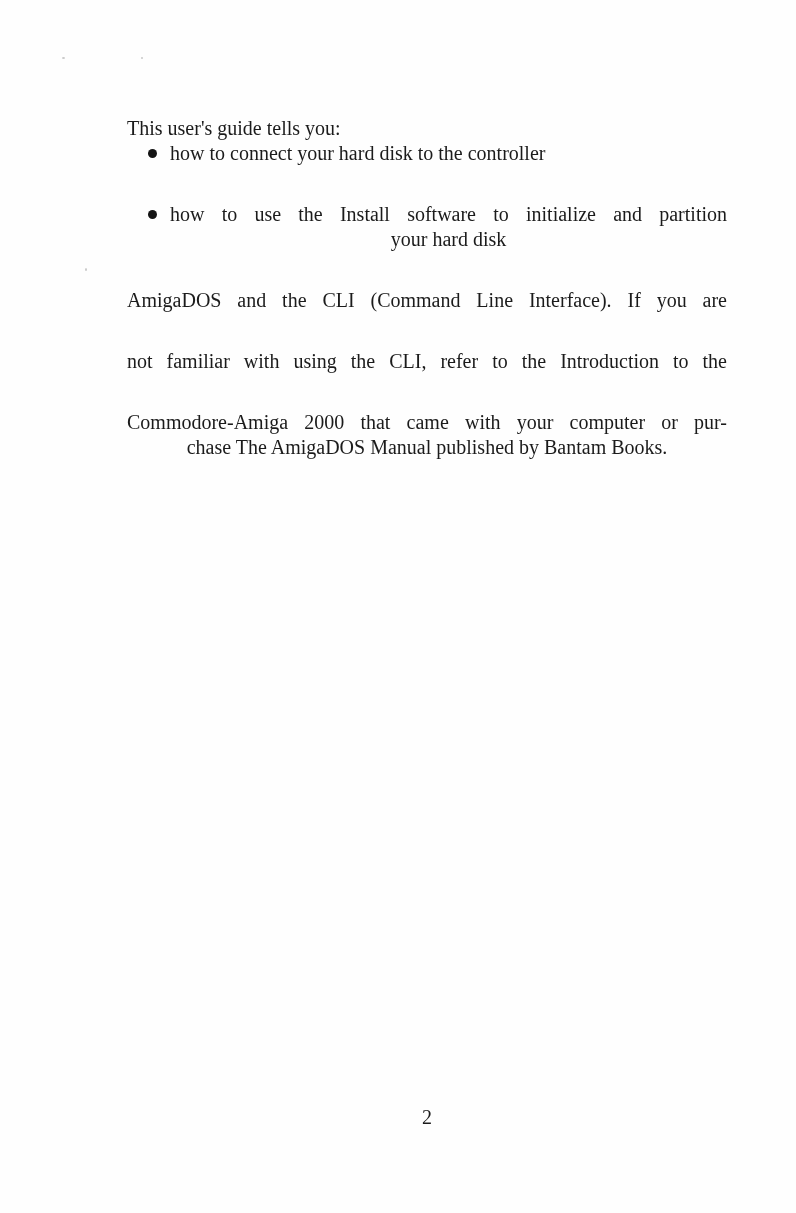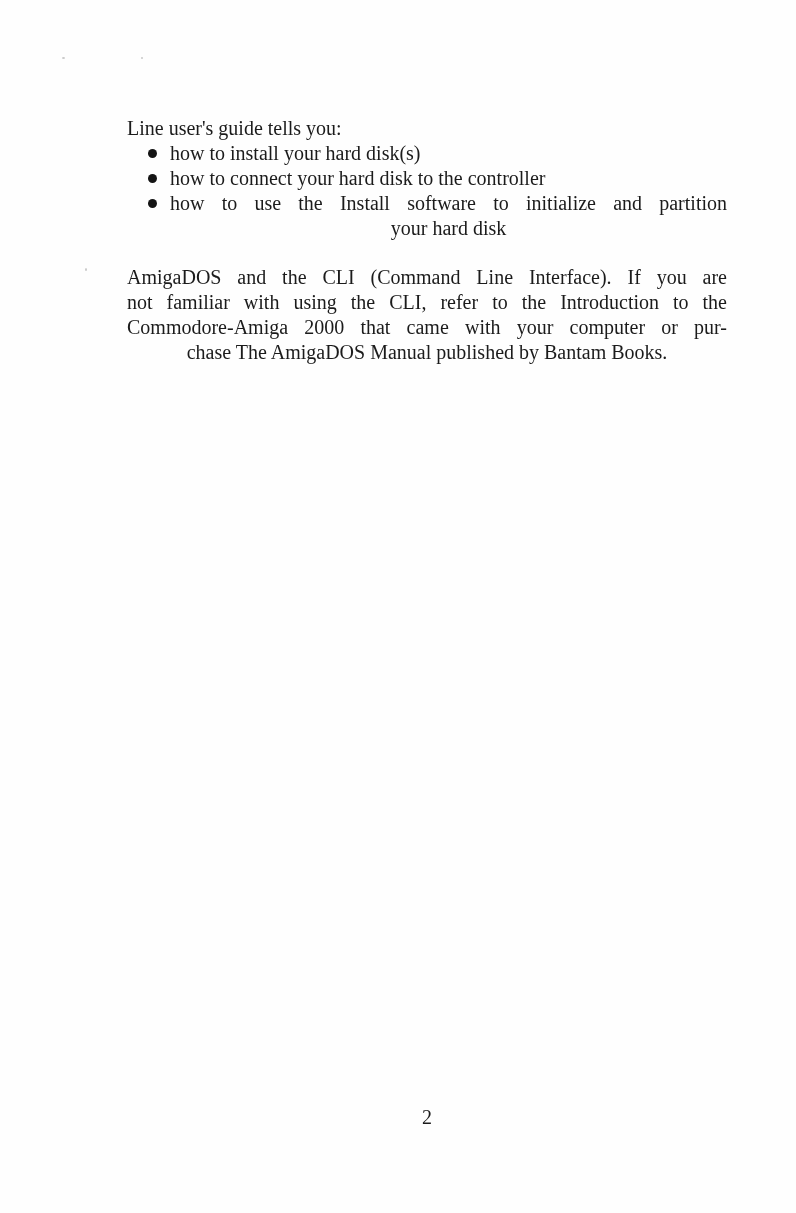--- a/index.html
+++ b/index.html
@@ -46,20 +46,21 @@
     height: 9px;
     border-radius: 50%;
     background: #141414;
   }
   .line {
     text-align: center;
   }
   .justify {
     text-align: justify;
     text-align-last: justify;
+    margin-top: 36px;
   }
   .paragraph {
     margin-top: 24px;
   }
   .it {
   }
   .page-number {
     position: absolute;
     left: 127px;
     top: 1105px;
@@ -80,28 +81,24 @@
 <body>
 
 <div class="page">
 
   <span class="speck speck-1"></span>
   <span class="speck speck-2"></span>
   <span class="speck speck-3"></span>
 
   <div class="content">
 
-    <p class="intro">Line user's guide tells you:</p>
+    <p class="intro">This user's guide tells you:</p>
 
     <ul class="bullet-list">
 
-      <li class="bullet-item">
-        <span class="bullet-dot"></span>
-        <span class="bullet-text">how to install your hard disk(s)</span>
-      </li>
 
 
       <li class="bullet-item">
         <span class="bullet-dot"></span>
         <span class="bullet-text">how to connect your hard disk to the controller</span>
       </li>
 
       <li class="bullet-item">
         <span class="bullet-dot"></span>
         <div class="bullet-text">

